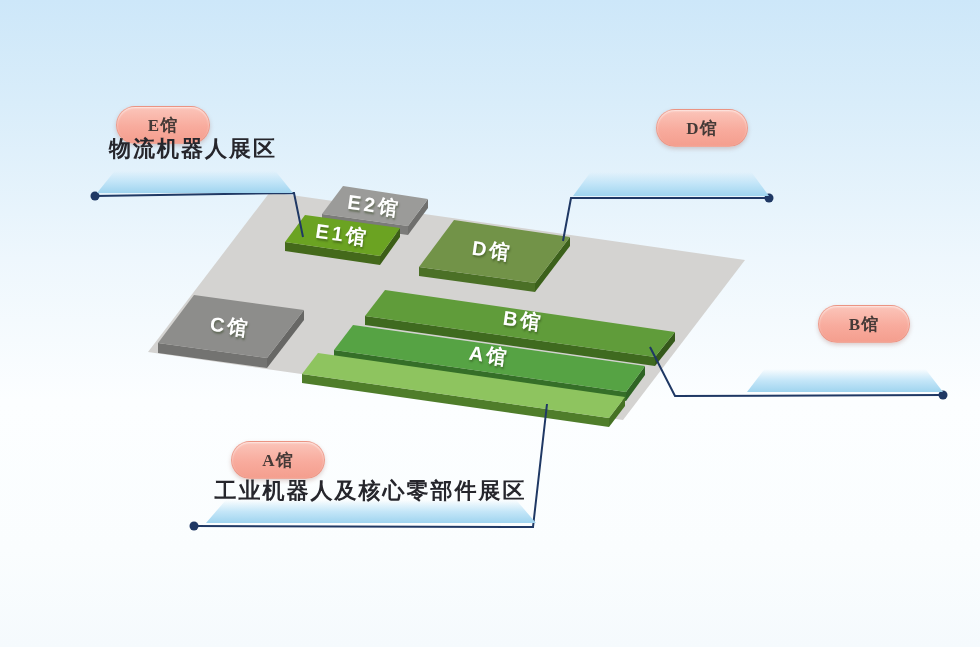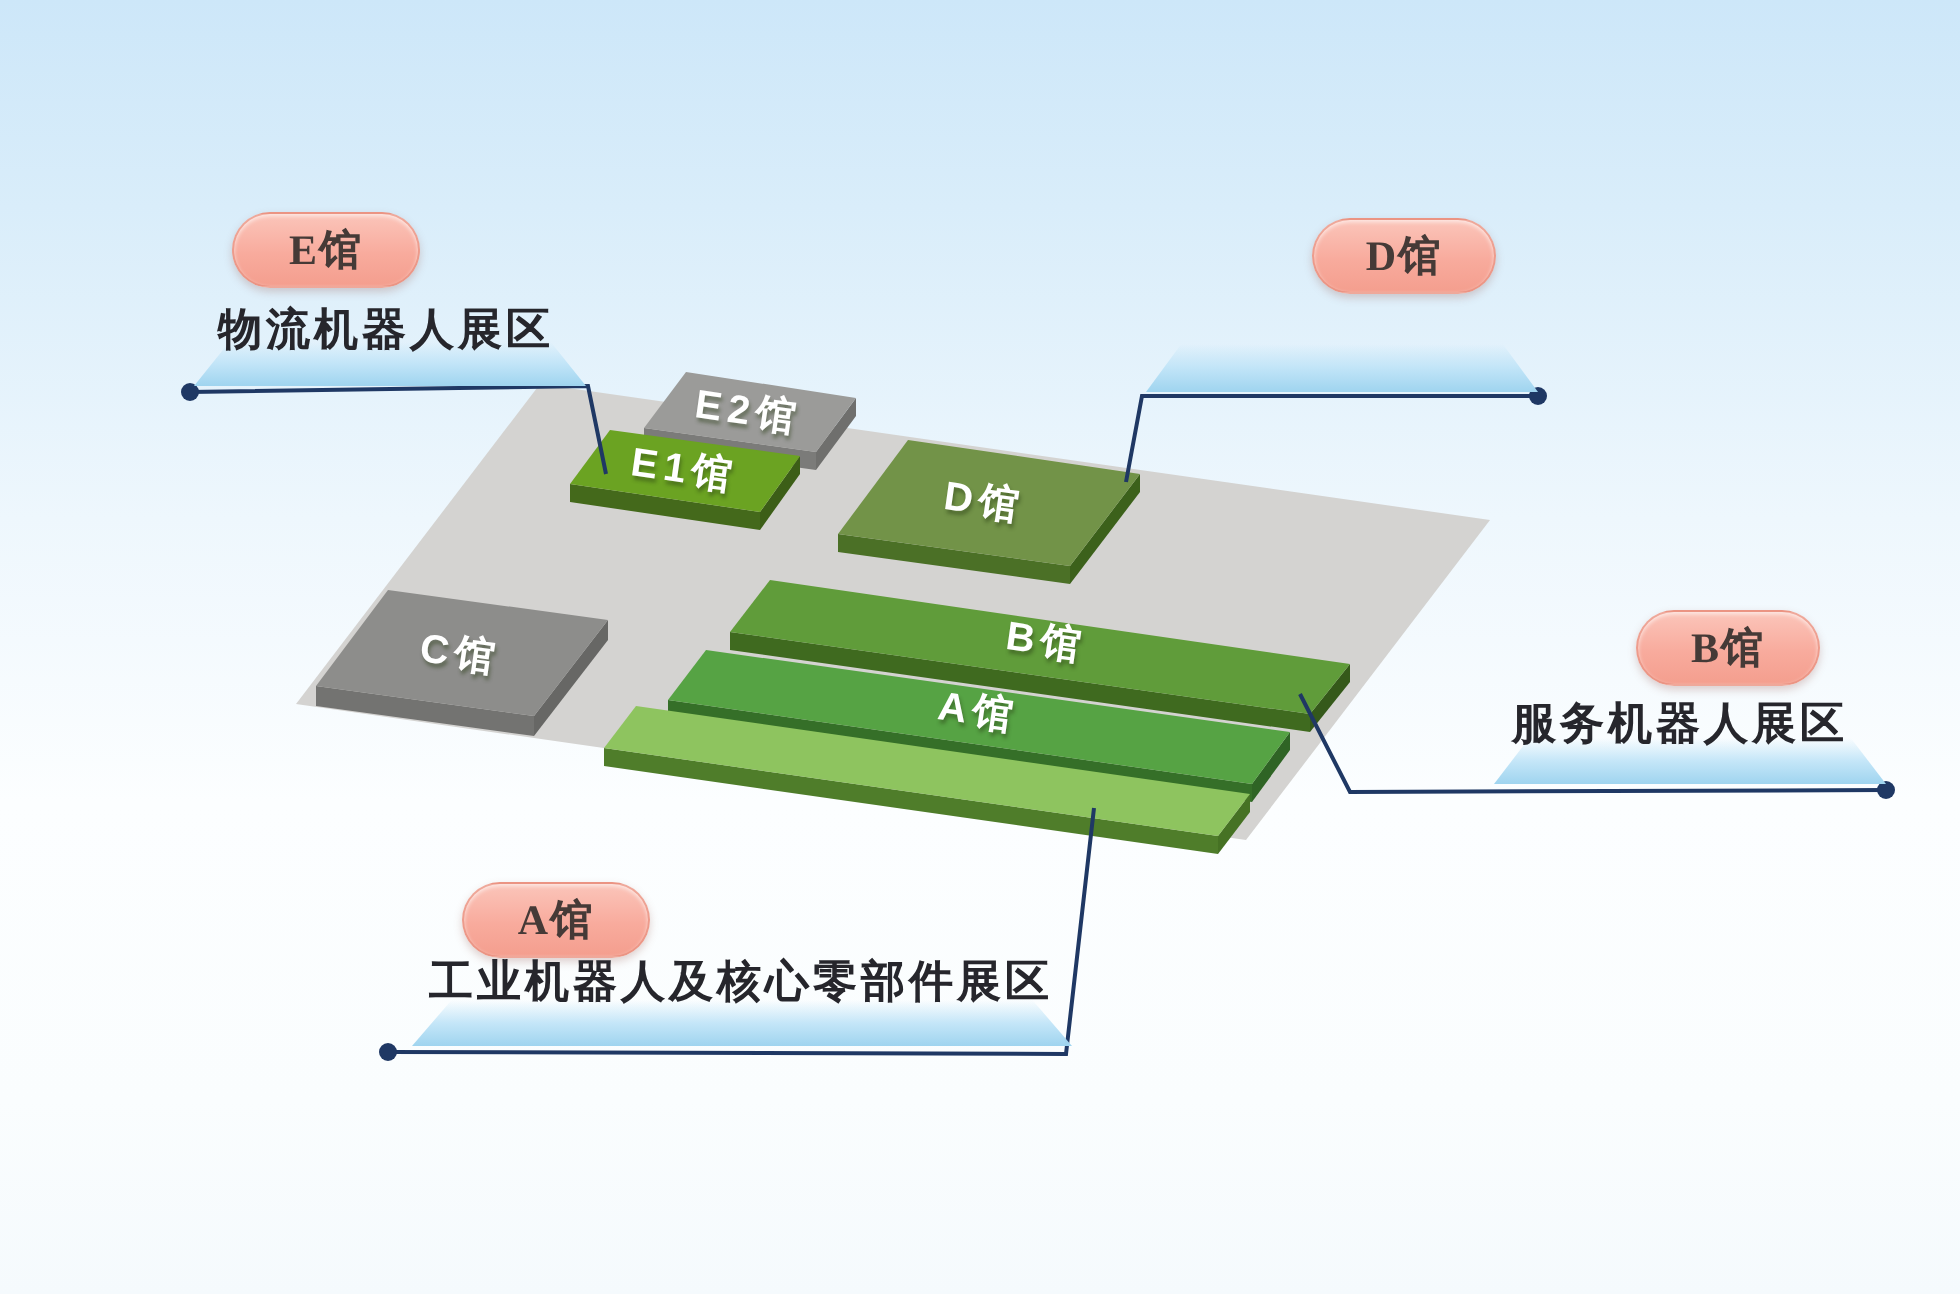--- a/index.html
+++ b/index.html
@@ -16,21 +16,21 @@
     text-anchor:middle; dominant-baseline:middle;
   }
   .connector { fill:none; stroke:#1f3864; stroke-width:2; }
   .connector-dot { fill:#1f3864; }
   .badge {
     position:absolute; display:flex; align-items:center; justify-content:center;
     border-radius:20px;
     background:linear-gradient(180deg,#fbc5ba 0%,#f8ab9d 55%,#f49e8e 100%);
     box-shadow:0 2px 4px rgba(150,90,80,0.28), inset 0 1px 2px rgba(255,255,255,0.65);
     border:1px solid rgba(225,135,118,0.45);
-    font-family:"Liberation Serif", serif; font-weight:bold; font-size:21px; color:#453a37;
+    font-family:"Liberation Serif", serif; font-weight:bold; font-size:17px; color:#453a37;
     letter-spacing:1px;
   }
   .desc {
     position:absolute; text-align:center;
     font-family:"Liberation Serif", serif; font-weight:bold; font-size:22px;
     color:#26262c; letter-spacing:2px; z-index:3; line-height:26px;
   }
   .label-base {
     position:absolute; z-index:2;
     background:linear-gradient(180deg, rgba(235,247,253,0) 0%, rgba(187,226,247,0.85) 50%, #9fd4ef 100%);
@@ -105,26 +105,25 @@
       <polyline class="connector" points="650,347 675,396 943,395"></polyline>
       <circle class="connector-dot" cx="943" cy="395" r="4.5"></circle>
 
       <polyline class="connector" points="194,526 533,527 547,404"></polyline>
       <circle class="connector-dot" cx="194" cy="526" r="4.5"></circle>
     </g>
   </svg>
 
   <div class="label-base" style="left:97px; top:171px; width:196px; height:22px;"></div>
   <div class="badge" style="left:116px; top:106px; width:92px; height:36px;">E馆</div>
-  <div class="desc" style="left:93px; top:152px; width:200px;">物流机器人展区</div>
+  <div class="desc" style="left:93px; top:136px; width:200px;">物流机器人展区</div>
 
   <div class="label-base" style="left:573px; top:172px; width:196px; height:24px;"></div>
   <div class="badge" style="left:656px; top:109px; width:90px; height:36px;">D馆</div>
 
   <div class="label-base" style="left:747px; top:369px; width:196px; height:23px;"></div>
   <div class="badge" style="left:818px; top:305px; width:90px; height:36px;">B馆</div>
-  <div class="desc" style="left:740px; top:349px; width:200px;">服务机器人展区</div>
 
   <div class="label-base wide" style="left:206px; top:500px; width:330px; height:23px;"></div>
   <div class="badge" style="left:231px; top:441px; width:92px; height:36px;">A馆</div>
   <div class="desc" style="left:203px; top:478px; width:335px;">工业机器人及核心零部件展区</div>
 
 </div>
 
 </body></html>

